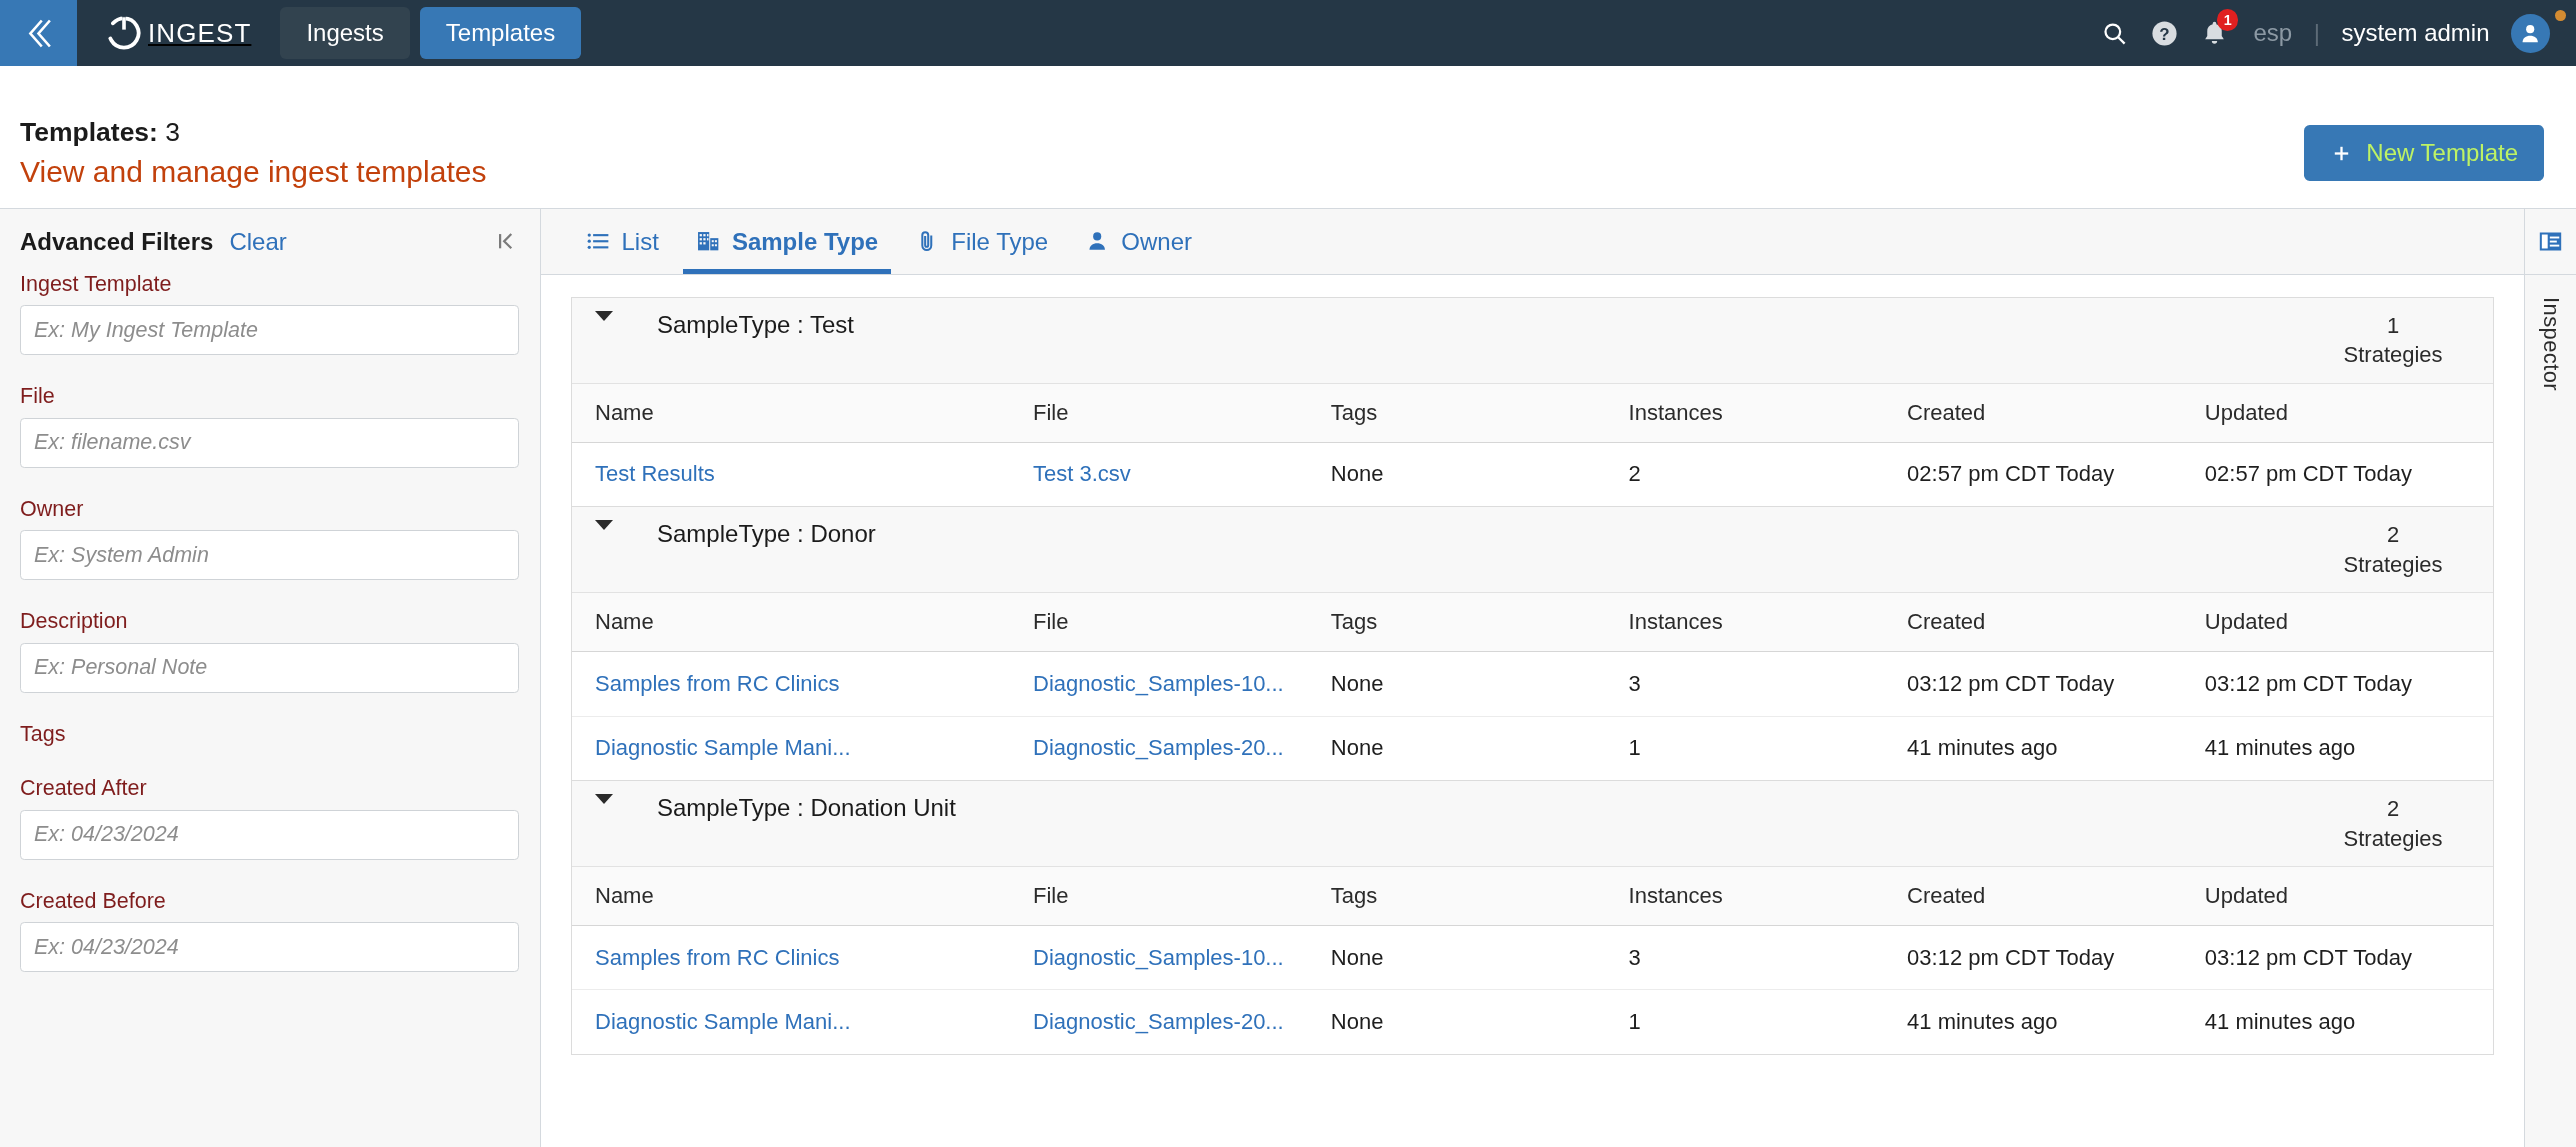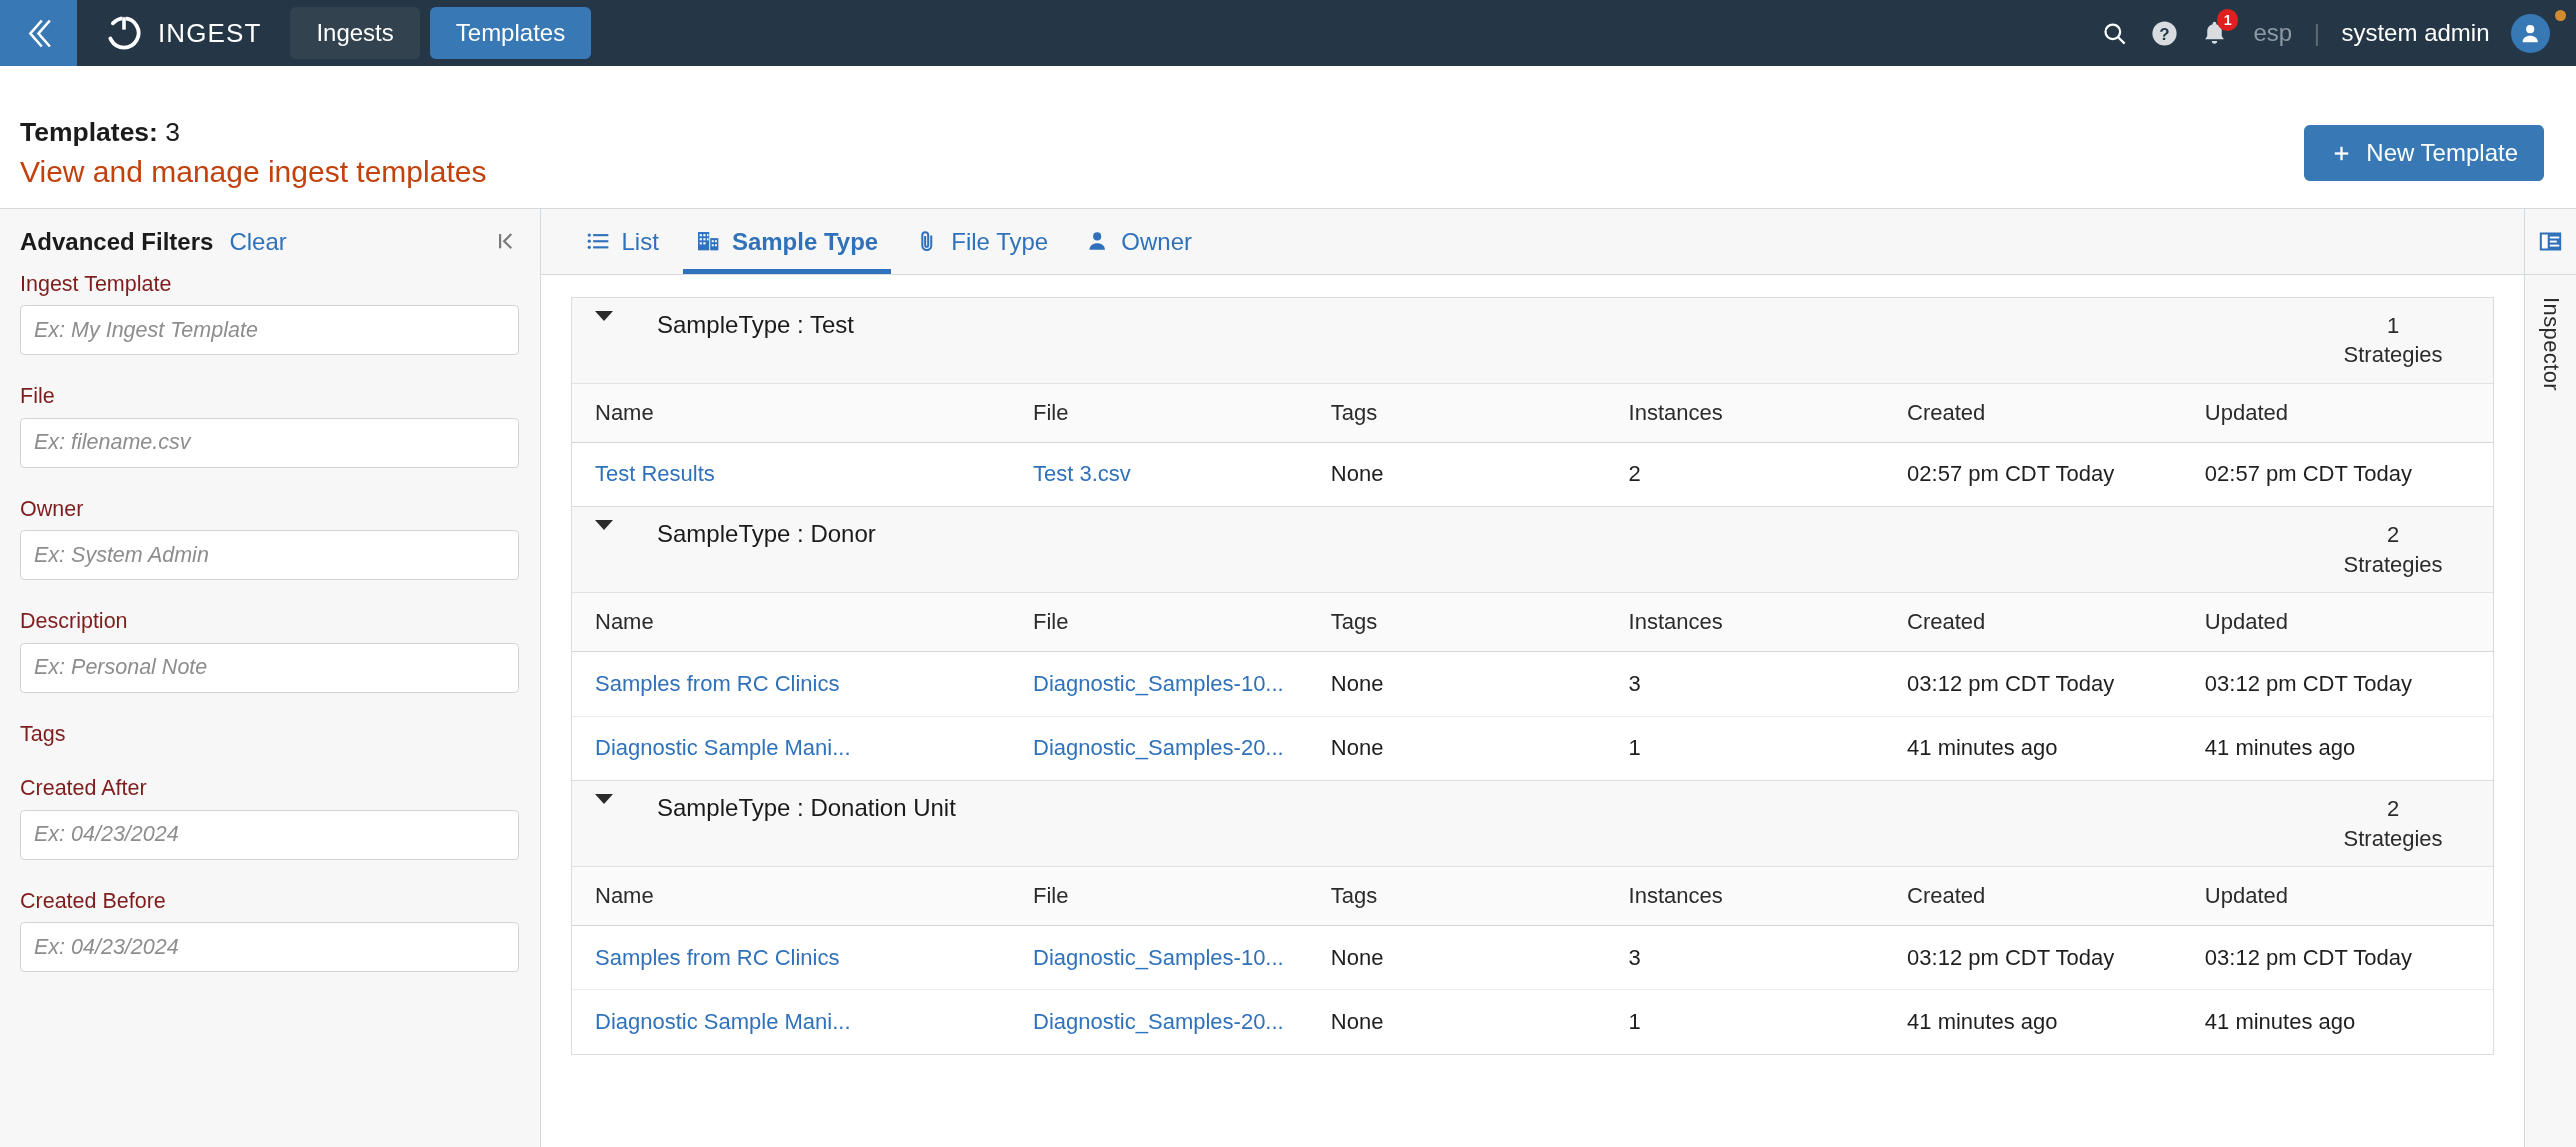--- a/index.html
+++ b/index.html
@@ -19,22 +19,23 @@
     position: relative;
   }
   .nav-collapse {
     width: 77px; height: 66px;
     background: #3778b5;
     display: flex; align-items: center; justify-content: center;
     cursor: pointer;
   }
   .nav-collapse svg { width: 39px; height: 39px; }
   .brand {
-    display: flex; align-items: center; gap: 16px;
+    display: flex; align-items: center; gap: 6px;
     margin-left: 29px;
+    text-decoration: underline;
   }
   .brand-logo { width: 36px; height: 36px; }
   .brand-name {
     color: #ffffff; font-size: 26px; letter-spacing: 1.1px; font-weight: 400;
   }
   .nav-tabs { display: flex; align-items: center; gap: 10px; margin-left: 29px; }
   .nav-tab {
     padding: 12.2px 26px;
     border-radius: 5.7px;
     color: #ffffff;
@@ -85,21 +86,21 @@
     padding: 0 32px 0 20px;
     border-bottom: 0.7px solid #d4d9de;
     margin-top: 32px;
   }
   .page-title { font-size: 26.5px; color: #1b1b1b; font-weight: 400; }
   .page-title b { font-weight: 700; }
   .page-sub { font-size: 30px; color: #c2410c; margin-top: 7.2px; }
   .btn-primary {
     margin-left: auto;
     background: #3778b5;
-    color: #ffffff;
+    color: #bef264;
     border: none; border-radius: 5.7px;
     font-size: 24px;
     padding: 14.3px 26px;
     display: flex; align-items: center; gap: 13px;
     cursor: pointer;
     font-family: "Liberation Sans", sans-serif;
     white-space: nowrap;
   }
 
   

